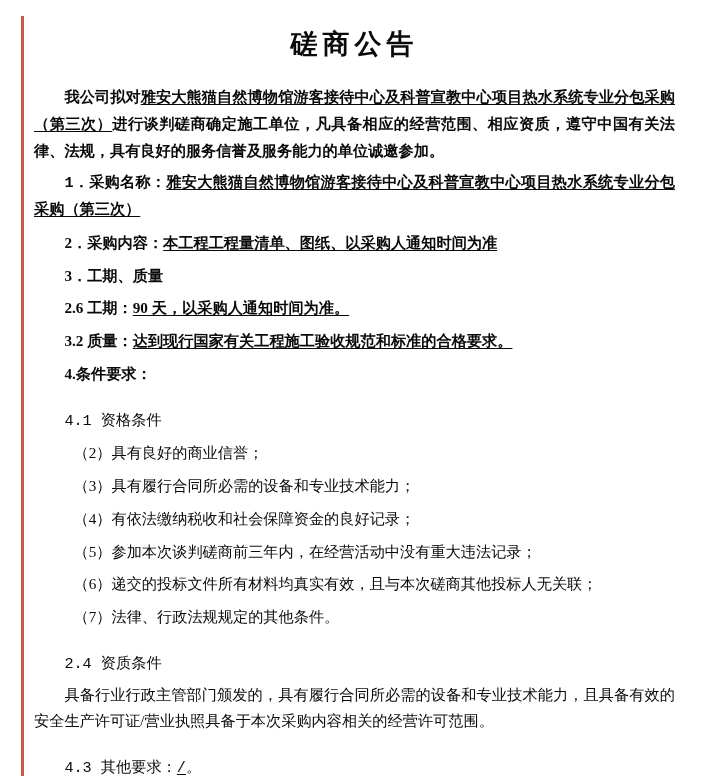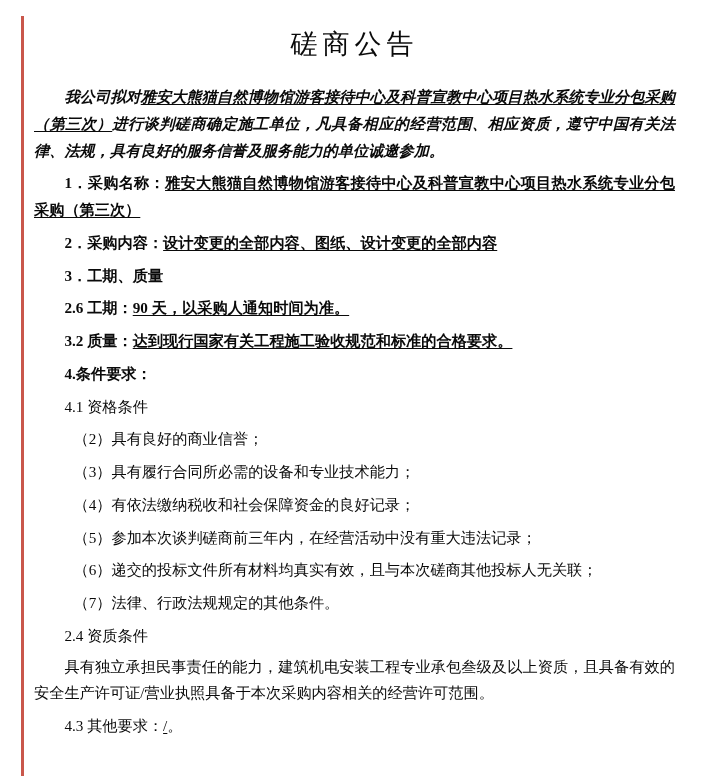--- a/index.html
+++ b/index.html
@@ -27,21 +27,21 @@
     left: 21px;
     top: 0;
     width: 3px;
     height: 776px;
     background: #c0392b;
     opacity: 0.85;
   }
   .doc-title {
     text-align: center;
     font-size: 27px;
-    font-weight: normal;
+    font-weight: bold;
     letter-spacing: 5px;
     margin: 16px 0 0 0;
     padding-top: 10px;
     font-family: "Liberation Serif", "DejaVu Serif", serif;
   }
   .body-text {
     font-size: 15.2px;
     line-height: 1.76;
     text-align: justify;
     text-justify: inter-ideograph;
@@ -54,73 +54,73 @@
   }
   .u {
     text-decoration: underline;
     text-underline-offset: 2px;
   }
   .b {
     font-weight: bold;
   }
   .para-block {
     margin-top: 14px;
+    font-family: Liberation Mono, monospace;
   }
   .lvl1 {
     text-indent: 2em;
     font-weight: bold;
     margin-top: 6px;
   }
   .lvl2 {
     text-indent: 2em;
-    margin-top: 6px;
+    margin-top: 20px;
   }
   .item {
     text-indent: 2.6em;
     margin-top: 6px;
   }
   .tight { margin-top: 4px; }
   .intro {
     margin-top: 22px;
-    font-style: italic;
   }
 </style>
 </head>
 <body>
 
 <div class="page">
 
   <div class="left-rule"></div>
 
   <h1 class="doc-title">磋商公告</h1>
 
   <div class="body-text">
 
     <p class="indent2 b intro"><span>我公司拟对</span><span class="u">雅安大熊猫自然博物馆游客接待中心及科普宣教中心项目热水系统专业分包采购（第三次）</span><span>进行谈判磋商确定施工单位，凡具备相应的经营范围、相应资质，遵守中国有关法律、法规，具有良好的服务信誉及服务能力的单位诚邀参加。</span></p>
 
     <p class="lvl1 para-block"><span>1．采购名称：</span><span class="u">雅安大熊猫自然博物馆游客接待中心及科普宣教中心项目热水系统专业分包采购（第三次）</span></p>
 
-    <p class="lvl1"><span>2．采购内容：</span><span class="u">设计变更的全部内容、图纸、设计变更的全部内容</span></p>
+    <p class="lvl1"><span>2．采购内容：</span><span class="u">本工程工程量清单、图纸、以采购人通知时间为准</span></p>
 
     <p class="lvl1"><span>3．工期、质量</span></p>
 
     <p class="lvl1"><span>2.6 工期：</span><span class="u">90 天，以采购人通知时间为准。</span></p>
 
     <p class="lvl1"><span>3.2 质量：</span><span class="u">达到现行国家有关工程施工验收规范和标准的合格要求。</span></p>
 
     <p class="lvl1"><span>4.条件要求：</span></p>
 
     <p class="lvl2 para-block">4.1 资格条件</p>
 
     <p class="item">（2）具有良好的商业信誉；</p>
     <p class="item">（3）具有履行合同所必需的设备和专业技术能力；</p>
     <p class="item">（4）有依法缴纳税收和社会保障资金的良好记录；</p>
     <p class="item">（5）参加本次谈判磋商前三年内，在经营活动中没有重大违法记录；</p>
     <p class="item">（6）递交的投标文件所有材料均真实有效，且与本次磋商其他投标人无关联；</p>
     <p class="item">（7）法律、行政法规规定的其他条件。</p>
 
     <p class="lvl2 para-block">2.4 资质条件</p>
-    <p class="indent2 tight">具有独立承担民事责任的能力，建筑机电安装工程专业承包叁级及以上资质，且具备有效的安全生产许可证/营业执照具备于本次采购内容相关的经营许可范围。</p>
+    <p class="indent2 tight">具备行业行政主管部门颁发的，具有履行合同所必需的设备和专业技术能力，且具备有效的安全生产许可证/营业执照具备于本次采购内容相关的经营许可范围。</p>
 
     <p class="lvl2 para-block"><span>4.3 其他要求：</span><span class="u">/</span><span>。</span></p>
 
   </div>
 </div>
 
 </body></html>

